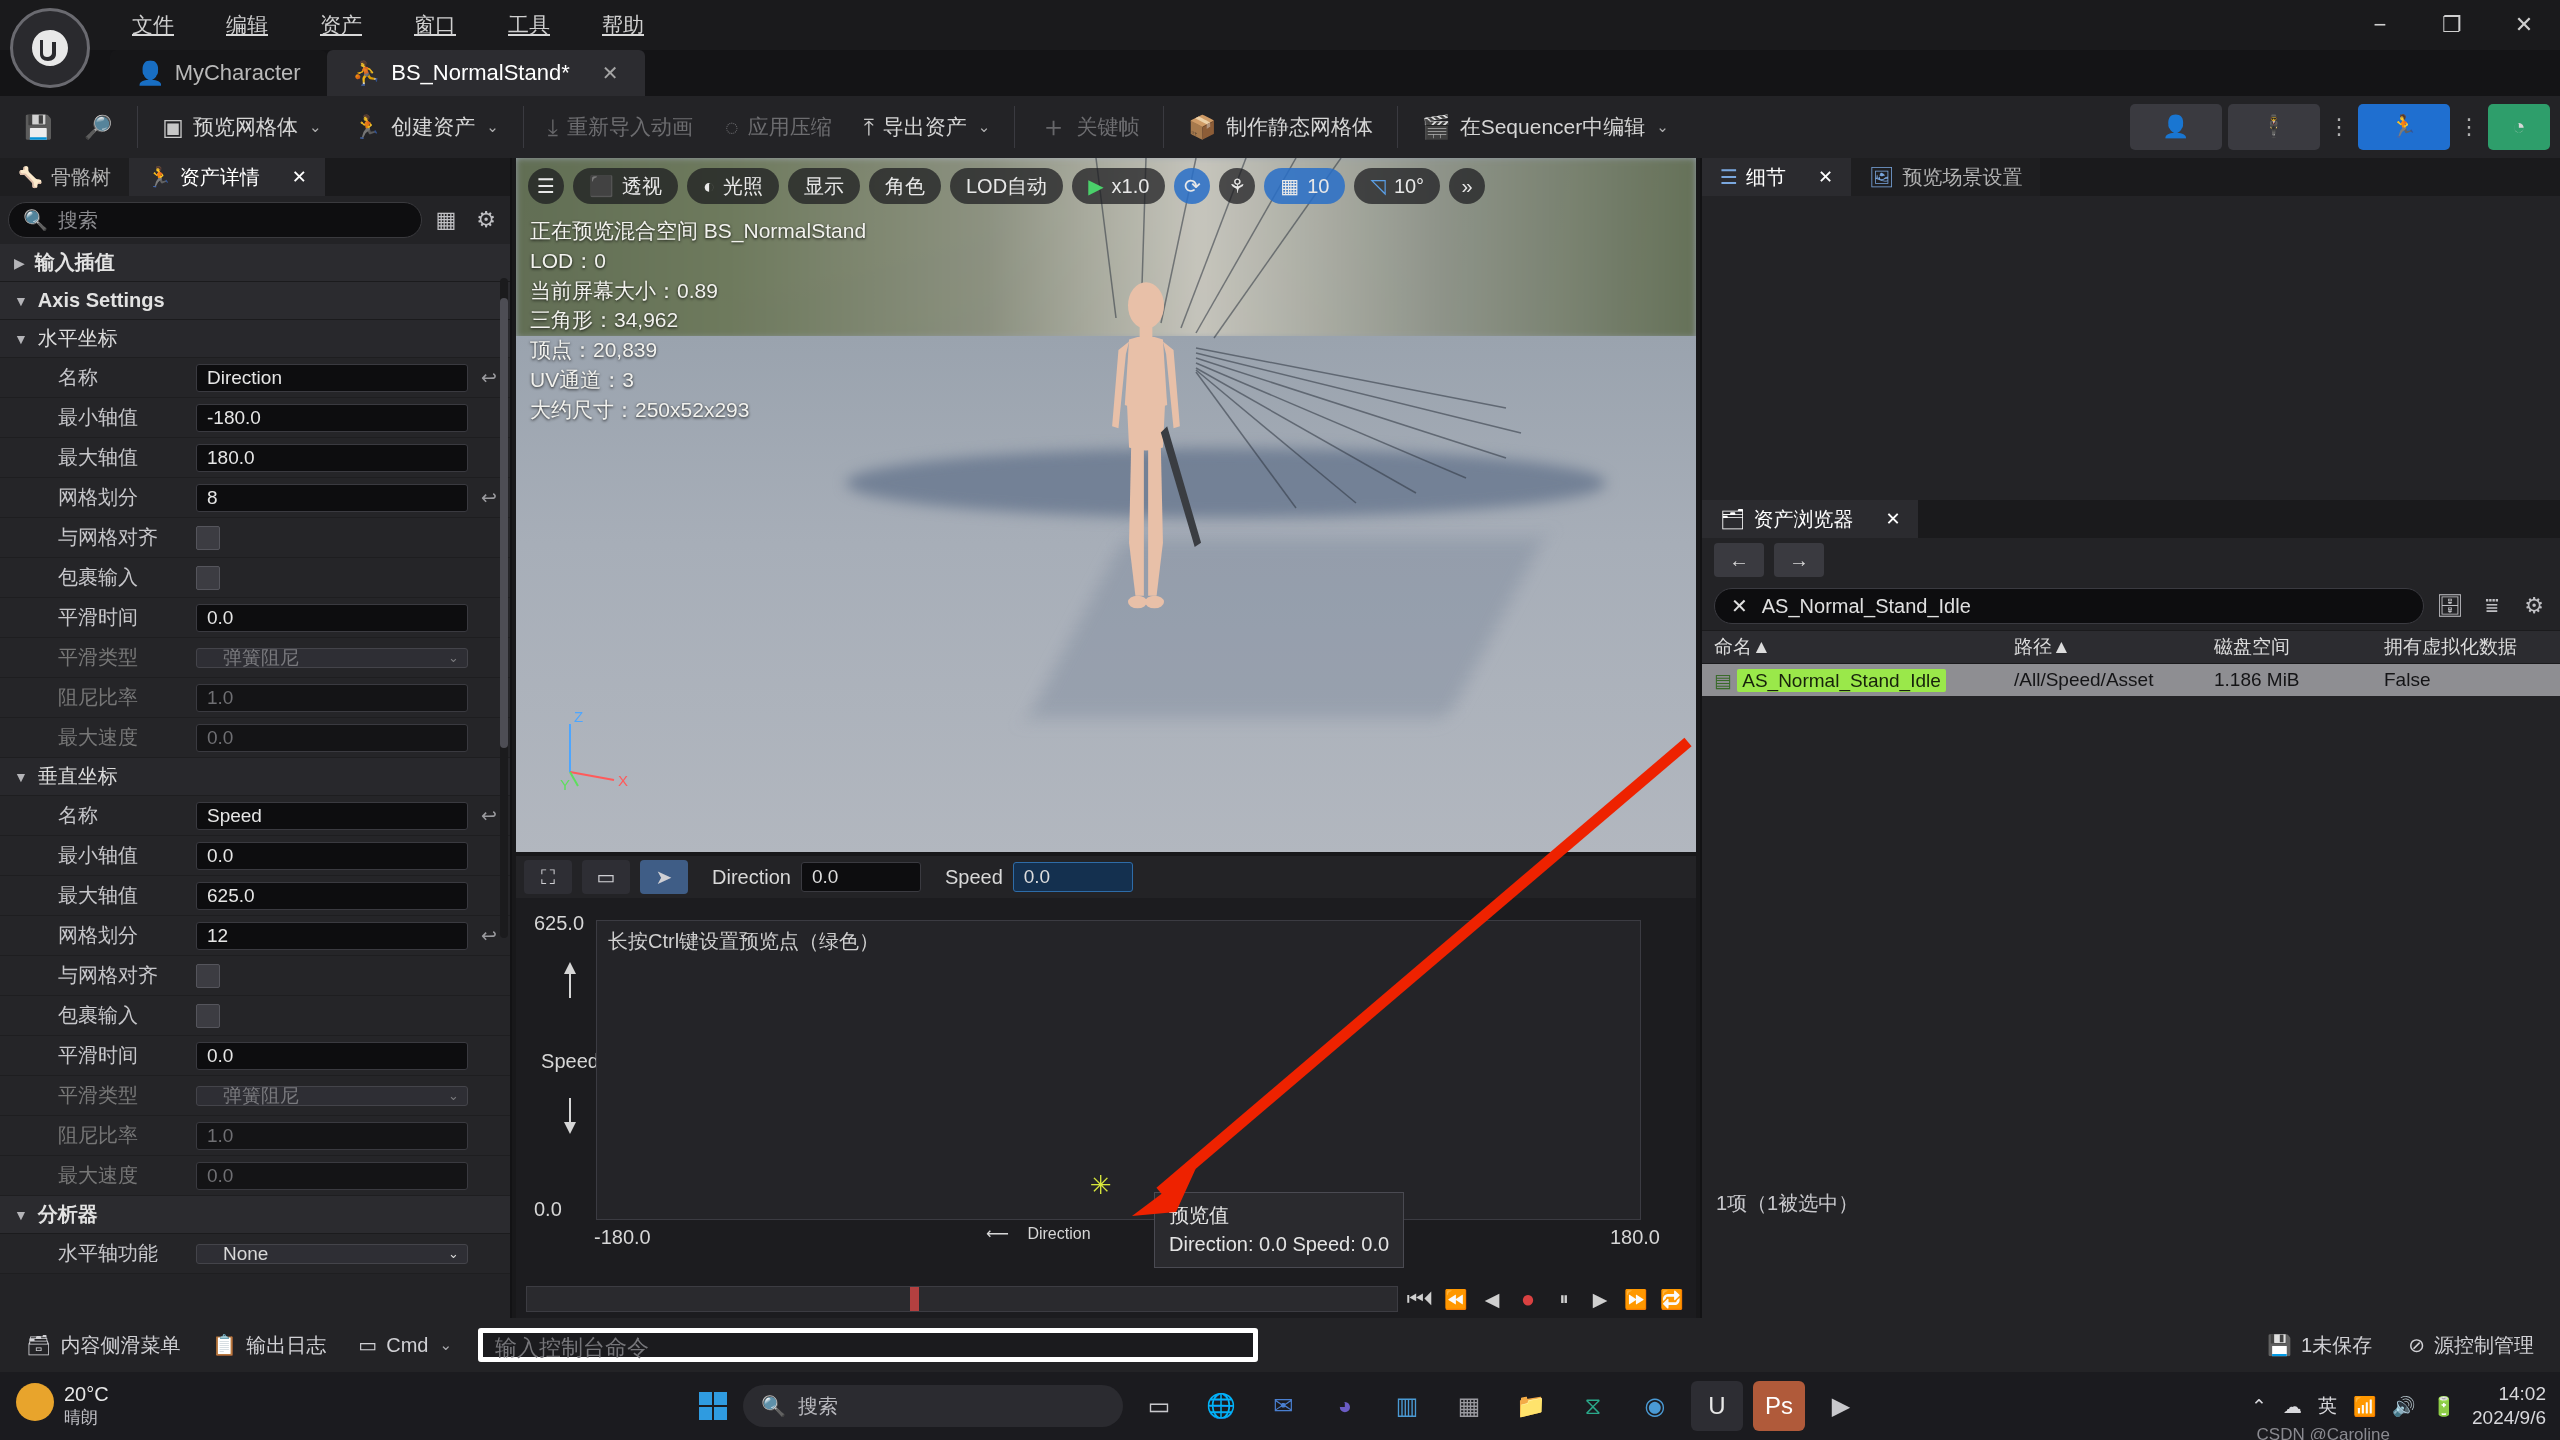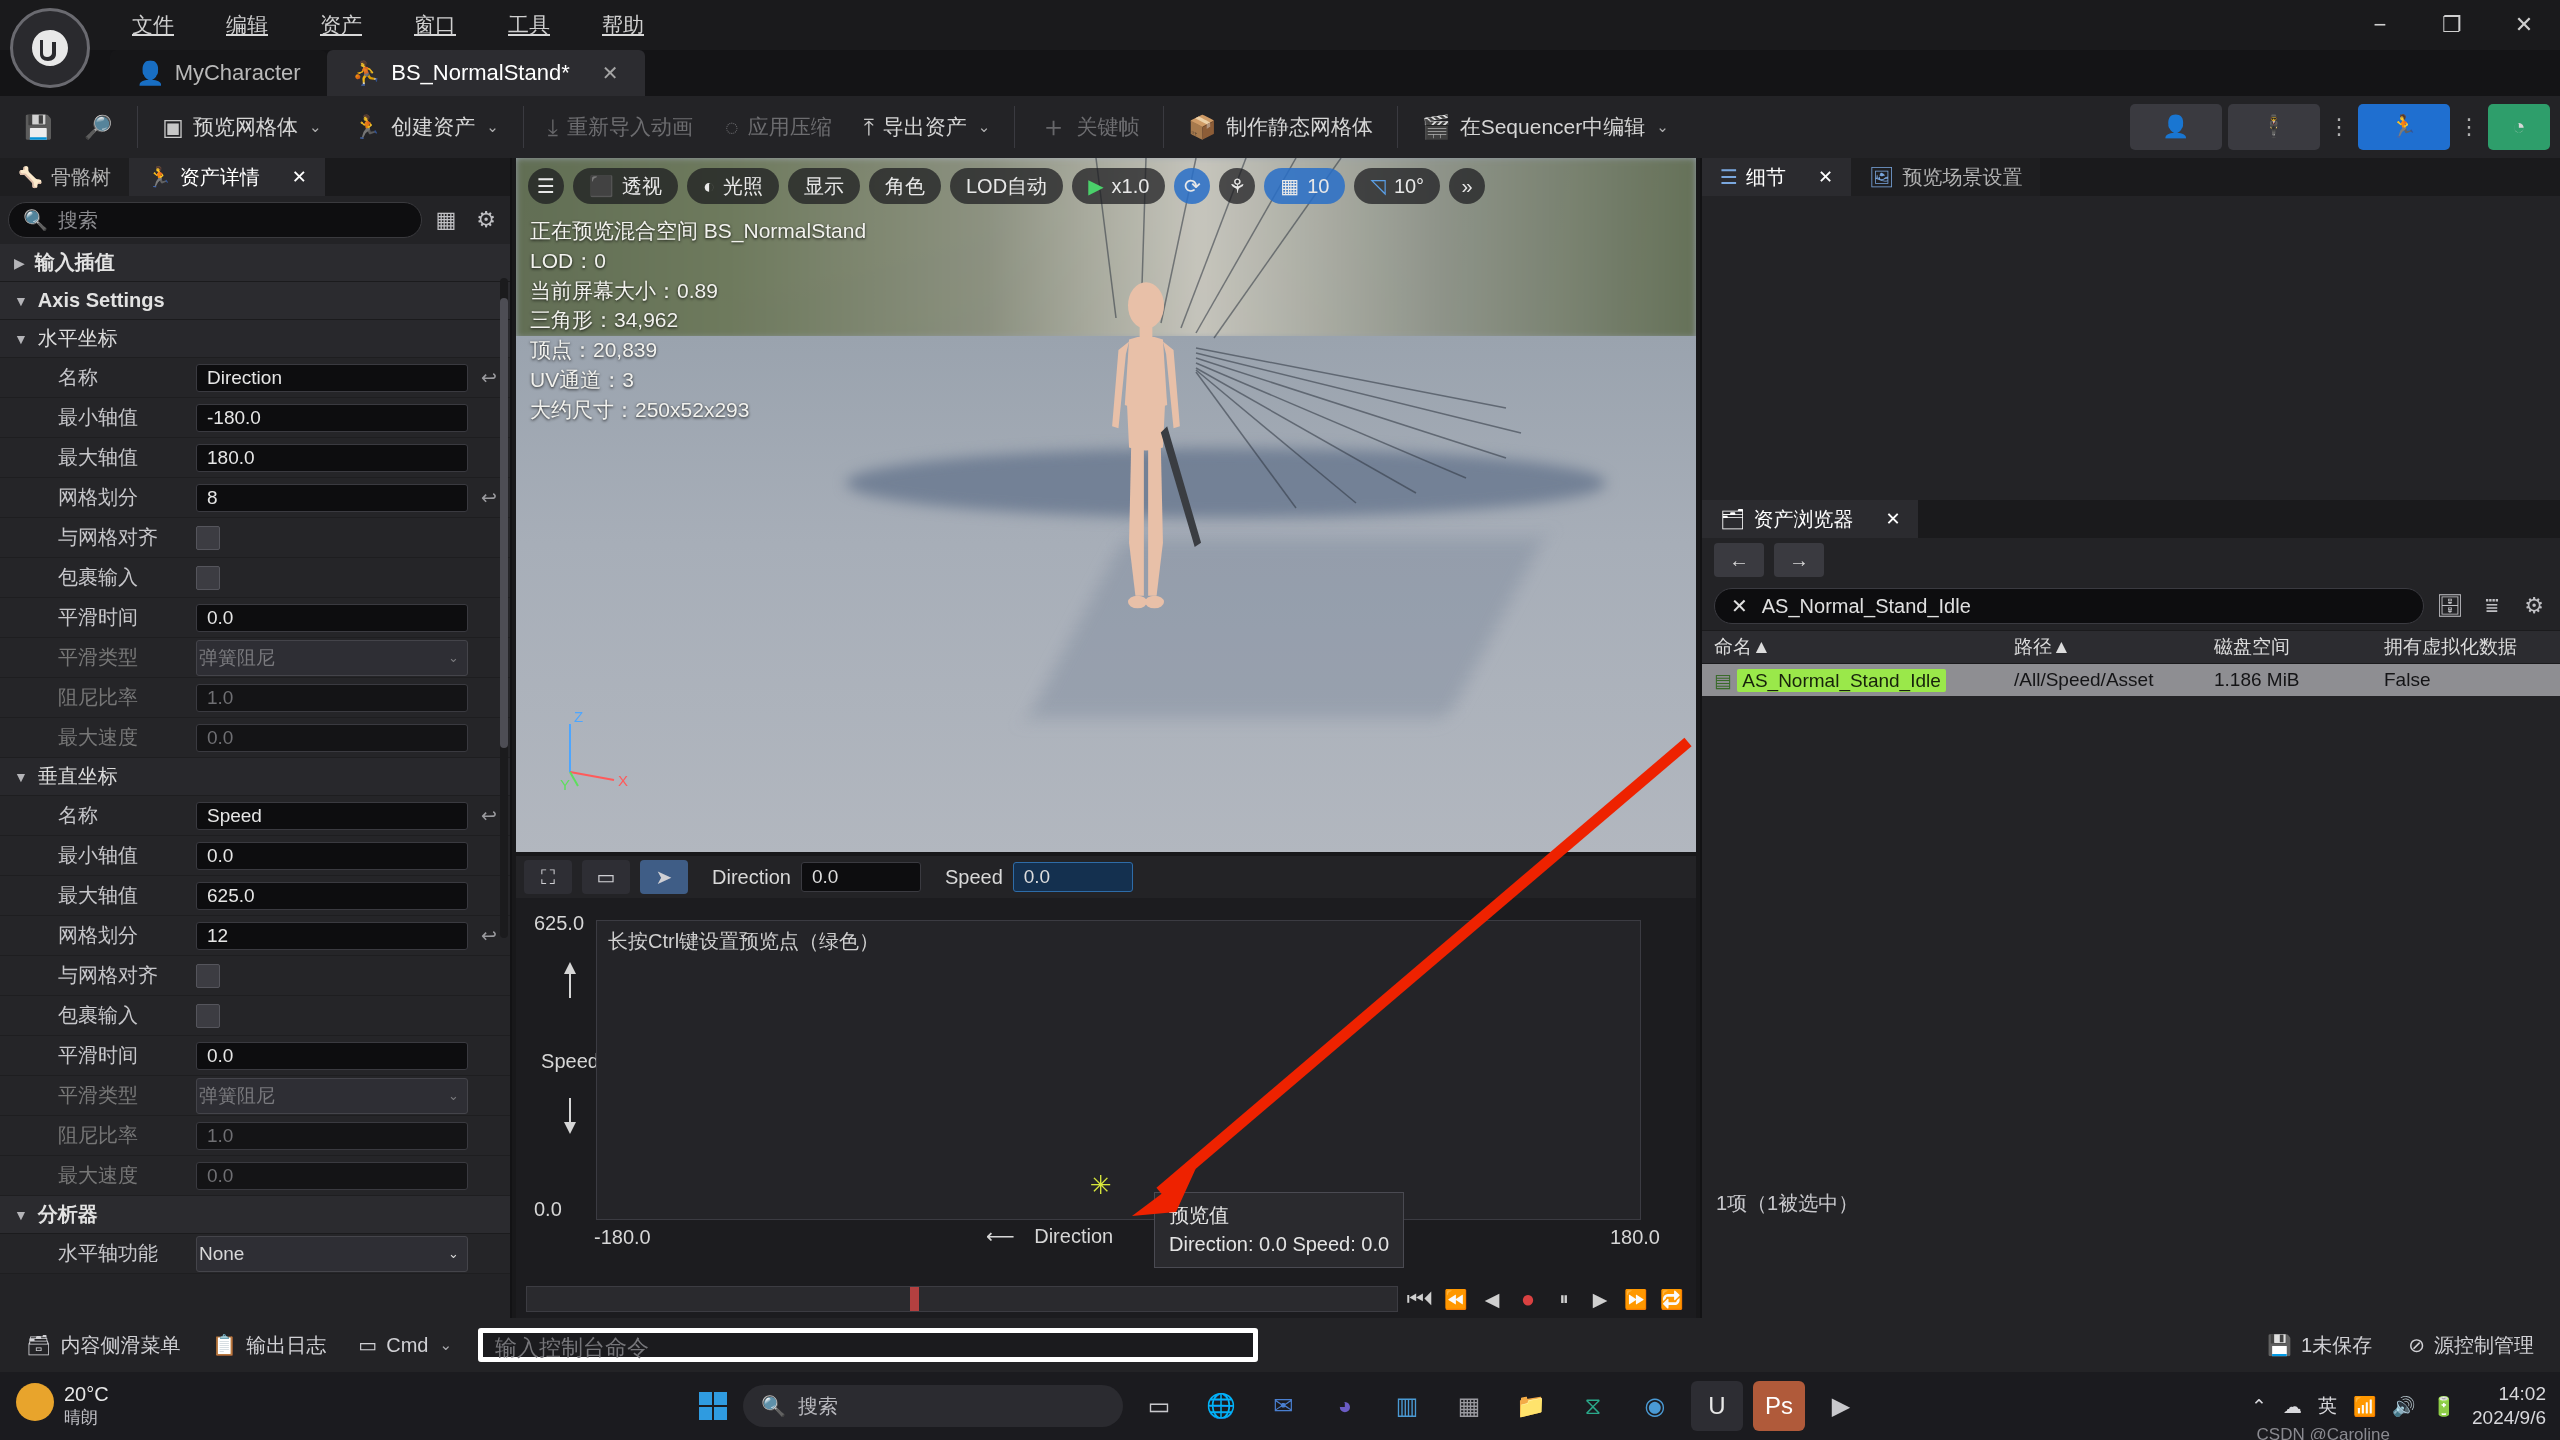--- a/index.html
+++ b/index.html
@@ -57,22 +57,22 @@
   .sub{height:38px;display:flex;align-items:center;gap:10px;padding-left:14px;background:#28282c;
     font-size:20px;color:#dcdcdc;border-bottom:1px solid #1e1e20;}
   .prow{height:40px;display:flex;align-items:center;border-bottom:1px solid #1e1e20;background:#252528;}
   .prow .lbl{width:196px;padding-left:58px;font-size:20px;color:#c6c6ca;}
   .prow.dis .lbl{color:#777;}
   .prow .val{flex:1;padding-right:8px;display:flex;align-items:center;gap:8px;}
   .field{flex:1;height:28px;background:#0d0d0f;border:1px solid #3a3a40;border-radius:3px;
     display:flex;align-items:center;padding:0 10px;font-size:19px;color:#e6e6e6;}
   .field.dis{color:#6f6f73;background:#141416;}
   .cbx{width:24px;height:24px;background:#3c3c42;border:1px solid #55555c;border-radius:2px;}
-  .combo{flex:1;height:36px;background:#2e2e34;border:1px solid #44444a;border-radius:3px;
-    display:flex;align-items:center;justify-content:space-between;padding:0 8px 0 2px;font-size:19px;color:#d8d8d8;}
+  .combo{flex:1;height:20px;background:#2e2e34;border:1px solid #44444a;border-radius:3px;
+    display:flex;align-items:center;justify-content:space-between;padding:0 8px 0 26px;font-size:19px;color:#d8d8d8;}
   .combo.dis{color:#7a7a7e;}
   .revert{width:26px;font-size:19px;color:#9a9a9e;text-align:center;}
   .scroll{position:absolute;right:2px;top:120px;width:8px;height:660px;background:#1b1b1d;border-radius:4px;}
   .scroll i{position:absolute;left:0;top:20px;width:8px;height:450px;background:#4d4d54;border-radius:4px;display:block;}
 
   
   .viewport{position:absolute;left:516px;top:0;width:1180px;height:694px;overflow:hidden;
     background:linear-gradient(180deg,#8f9aa8 0%,#9aa3af 42%,#b8bcc4 60%,#aeb3bb 100%);}
   .vp-sky{position:absolute;inset:0;background:
      radial-gradient(ellipse 600px 200px at 46% 8%, rgba(255,255,255,.35), transparent 70%),
@@ -109,21 +109,21 @@
     display:flex;align-items:center;padding:0 10px;font-size:19px;color:#ddd;}
   .innum.sel{background:#14304f;border-color:#2e6ca8;}
   .plot{position:absolute;left:0;top:42px;width:1180px;height:380px;}
   .plot-area{position:absolute;left:80px;top:22px;width:1045px;height:300px;border:1px solid #3b3b42;background:#242428;}
   .hint{position:absolute;left:92px;top:30px;font-size:20px;color:#cfcfcf;}
   .ylab-top{position:absolute;left:18px;top:14px;font-size:20px;color:#d6d6d6;}
   .ylab-bot{position:absolute;left:18px;top:300px;font-size:20px;color:#d6d6d6;}
   .yaxis-name{position:absolute;left:24px;top:110px;font-size:20px;color:#d6d6d6;text-align:center;width:60px;}
   .xlab-l{position:absolute;left:78px;top:328px;font-size:20px;color:#d6d6d6;}
   .xlab-r{position:absolute;right:36px;top:328px;font-size:20px;color:#d6d6d6;}
-  .xaxis-name{position:absolute;left:470px;top:326px;font-size:20px;color:#d6d6d6;}
+  .xaxis-name{position:absolute;left:470px;top:326px;font-size:16px;color:#d6d6d6;}
   .sample{position:absolute;left:574px;top:272px;color:#d8e83c;font-size:26px;}
   .tooltip{position:absolute;left:638px;top:294px;background:#2a2a2e;border:1px solid #4a4a52;
     padding:8px 14px;font-size:20px;color:#e4e4e4;line-height:1.45;}
   .transport{position:absolute;left:0;top:424px;width:1180px;height:38px;display:flex;align-items:center;padding:0 10px;gap:8px;}
   .tl{flex:1;height:26px;background:#2a2a2e;border:1px solid #3c3c42;position:relative;}
   .tl i{position:absolute;left:44%;top:0;width:9px;height:24px;background:#b34040;display:block;}
   .tbtn{width:28px;height:30px;display:flex;align-items:center;justify-content:center;font-size:19px;color:#cfcfcf;}
   .tbtn.rec{color:#d94141;font-size:24px;}
 
   

